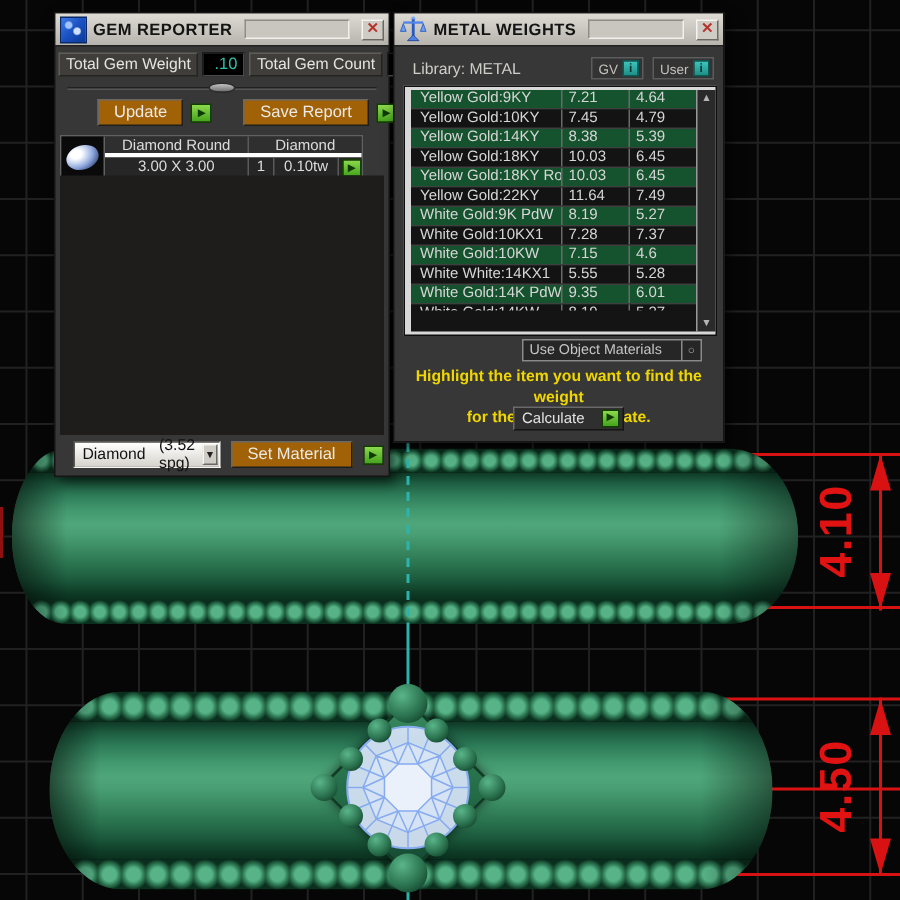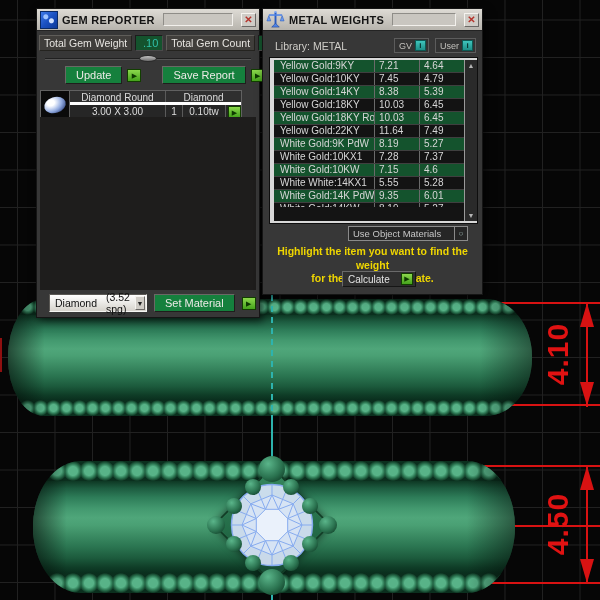--- a/index.html
+++ b/index.html
@@ -76,29 +76,29 @@
   .gem-ico { width:18px; height:18px; border:1px solid #0a2a66;
     background:
       radial-gradient(circle at 30% 30%, #9fc4ff 0 2px, rgba(0,0,0,0) 3px),
       radial-gradient(circle at 65% 55%, #cfe0ff 0 2px, rgba(0,0,0,0) 3px),
       linear-gradient(135deg,#3f7ae8 0%,#1a50c0 50%,#0d3a9a 100%); }
 
   
   .gp-totals { display:flex; align-items:flex-end; gap:3px; padding:4px 2px 3px 2px; }
   .chip { background:#403e3b; border:1px solid; border-color:#5f5d59 #24231f #24231f #5f5d59;
     color:#e6e4e0; font-size:10.5px; padding:1px 4px; white-space:nowrap; }
-  .val { background:#14532d; border:1px solid; border-color:#1c1c1c #4a4a4a #4a4a4a #1c1c1c;
+  .val { background:#000000; border:1px solid; border-color:#1c1c1c #4a4a4a #4a4a4a #1c1c1c;
     color:#2fc0a8; font-size:11px; padding:1px 4px; text-align:right; min-width:28px; }
   .handle-row { position:relative; height:9px; }
   .handle-row::before { content:""; position:absolute; left:8px; right:8px; top:4px;
     border-top:1px solid #202020; border-bottom:1px solid #555; }
   .handle { position:absolute; left:50%; top:1px; width:18px; height:7px; margin-left:-9px;
     border-radius:50%; background:linear-gradient(180deg,#c2c2c2,#6e6e6e); border:1px solid #2b2b2b; }
   .gp-btnrow { display:flex; align-items:center; gap:5px; padding:3px 12px 6px 28px; }
-  .btn3d { background:#15803d; border:1px solid; border-color:#6a6865 #1f1e1c #1f1e1c #6a6865;
+  .btn3d { background:#a16207; border:1px solid; border-color:#6a6865 #1f1e1c #1f1e1c #6a6865;
     color:#eceae6; font-size:11px; padding:2px 10px; white-space:nowrap; }
   .garr { width:14px; height:13px; flex:0 0 auto;
     background:linear-gradient(180deg,#8cd84c,#45a31c); border:1px solid #123f00;
     color:#0e3a00; font-size:7px; line-height:11px; text-align:center; }
   .gtable { display:flex; margin-left:3px; width:202px; border:1px solid #616161;
     background:#2c2c2c; font-size:10px; color:#dcdcdc; }
   .gt-img { width:30px; height:28px; background:#0a0a0a; border-right:1px solid #616161;
     display:flex; align-items:center; justify-content:center; }
   .gemimg { width:22px; height:16px; border-radius:50%; transform:rotate(-18deg);
     background:radial-gradient(ellipse at 35% 30%, #ffffff 0 18%, #cdd9f2 35%, #8fa8dd 55%, #51679f 75%, #2c3e6e 100%); }

